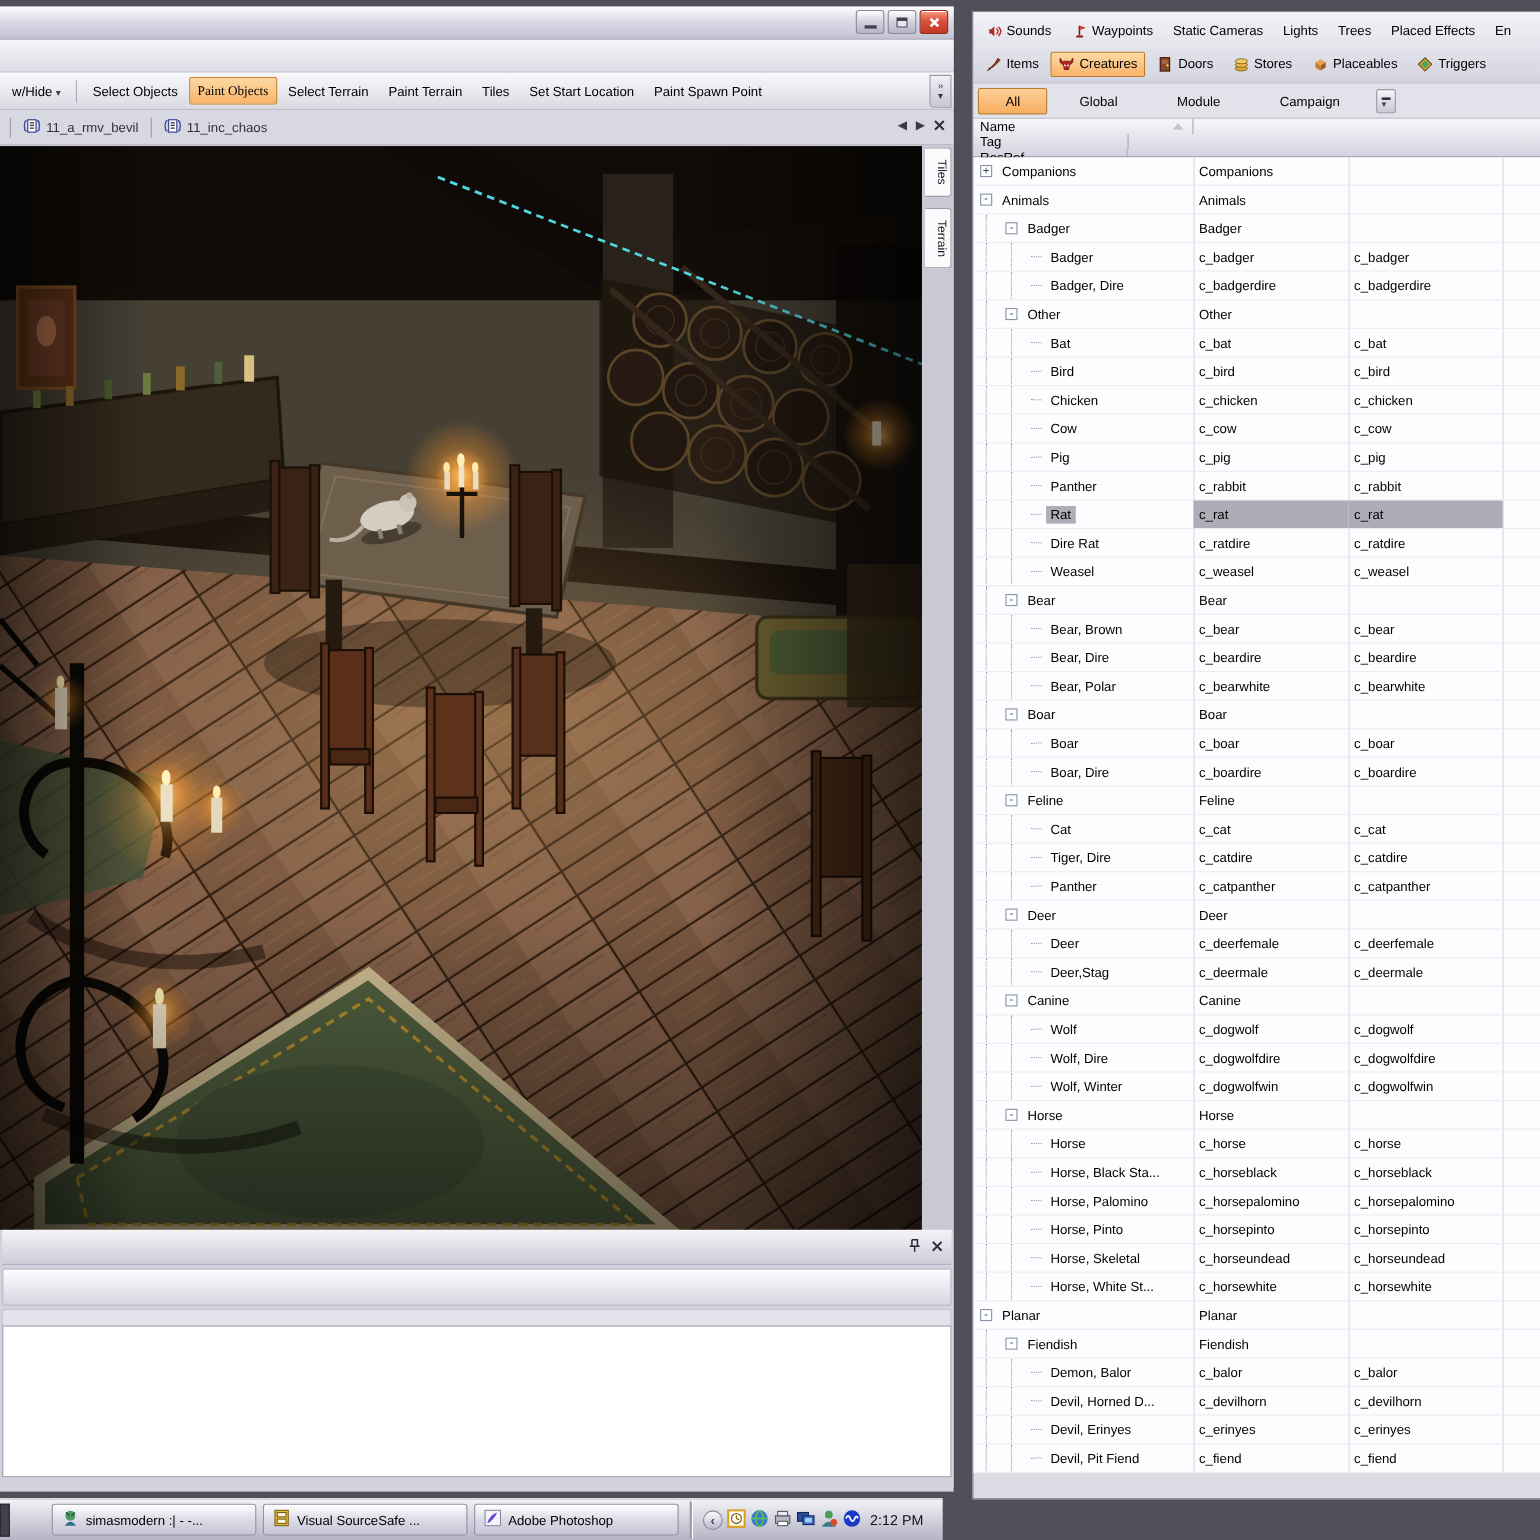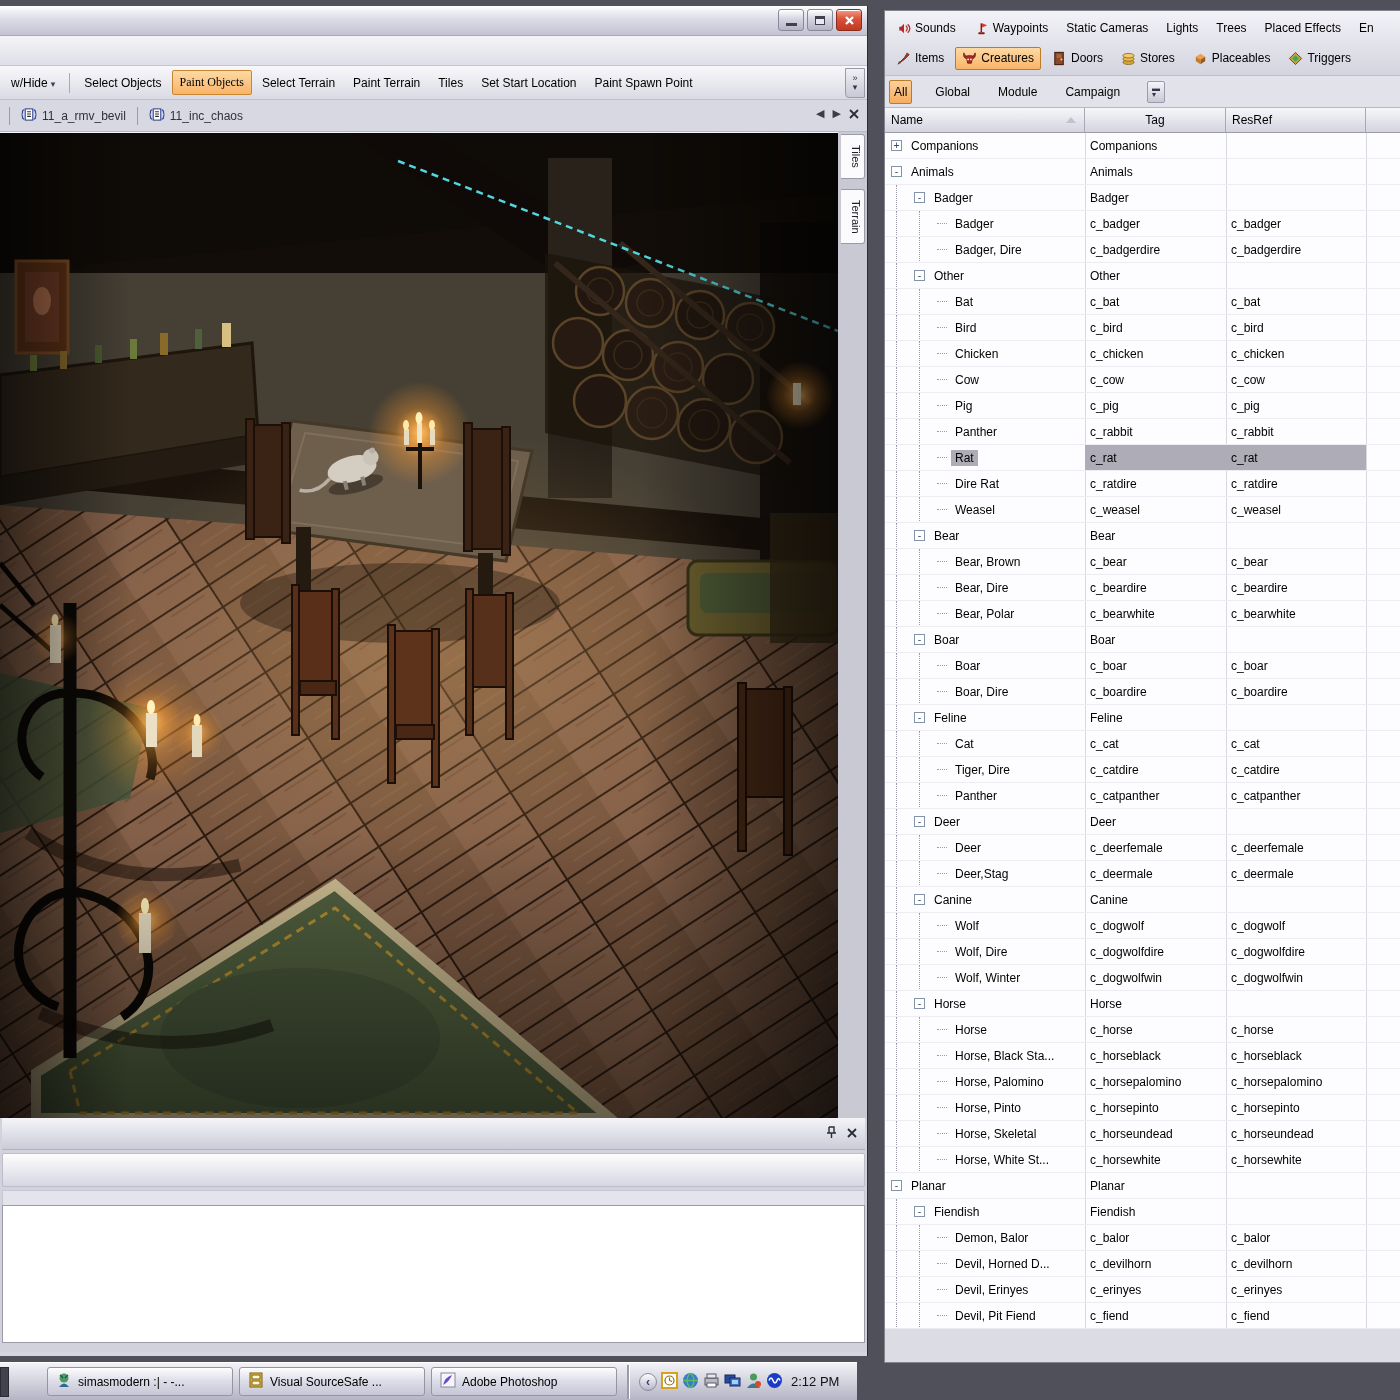--- a/index.html
+++ b/index.html
@@ -72,29 +72,29 @@
     background:#dcdce4; border:1px solid #84848f; border-right:none; }
   .blu-title { height:30px; background:linear-gradient(#f7f7fa,#c9c9d7); display:flex; align-items:center; padding-left:10px;
     color:#84848e; font-weight:bold; font-size:13px; border-bottom:1px solid #c0c0cc; }
   .blu-toolbar { background:linear-gradient(#f2f2f7,#d4d4e0); padding:2px 4px; border-bottom:1px solid #c0c0cc; }
   .blu-row { display:flex; align-items:center; height:30px; white-space:nowrap; overflow:hidden; }
   .blu-btn { display:inline-flex; align-items:center; padding:3px 6px; margin-right:4px; border:1px solid transparent;
     border-radius:2px; font-size:12px; }
   .blu-btn.active { background:linear-gradient(#fdd9a4,#f9b469); border-color:#b97d2a; }
   .blu-btn .bicon { margin-right:4px; display:inline-flex; }
   .filterbar { height:32px; background:#e2e2ea; display:flex; align-items:center; padding-left:4px; border-bottom:1px solid #b8b8c4; }
-  .filter-btn { padding:4px 4px; margin-right:18px; border:1px solid transparent; border-radius:2px; font-size:12px; }
+  .filter-btn { padding:4px 24px; margin-right:4px; border:1px solid transparent; border-radius:2px; font-size:12px; }
   .filter-btn.active { background:linear-gradient(#fdd09a,#f8ad5e); border-color:#b97d2a; }
   .filter-overflow { width:18px; height:22px; margin-left:4px; background:linear-gradient(#f4f4f8,#c8c8d6);
     border:1px solid #9a9aaa; border-radius:2px; display:flex; flex-direction:column; align-items:center; justify-content:center;
     font-size:8px; line-height:6px; color:#34344a; }
 
-  .grid-header { display:flex; height:25px; background:linear-gradient(#f6f6fa,#d4d4e0); border-bottom:1px solid #9a9aa8; }
+  .grid-header { display:flex; height:35px; background:linear-gradient(#f6f6fa,#d4d4e0); border-bottom:1px solid #9a9aa8;flex-direction:column; }
   .gh-cell { border-right:1px solid #a8a8b6; display:flex; align-items:center; padding:0 6px; font-size:12px; position:relative; }
-  .gh-name { width:200px; } .gh-tag { width:141px;justify-content:center; } .gh-res { width:140px; } .gh-extra { flex:1; border-right:none; }
+  .gh-name { width:200px; } .gh-tag { width:141px; } .gh-res { width:140px; } .gh-extra { flex:1; border-right:none; }
   .sort-tri { position:absolute; right:8px; width:0; height:0; border-left:5px solid transparent; border-right:5px solid transparent;
     border-bottom:6px solid #c2c2cc; }
 
   .tree { background:#fdfdff; height:1196px; overflow:hidden; position:relative; }
   .tree-vline { position:absolute; top:0; bottom:0; width:1px; background:#d8d8e0; }
   .trow { display:flex; height:26px; border-bottom:1px solid #ececf2; position:relative; }
   .tc { display:flex; align-items:center; overflow:hidden; white-space:nowrap; font-size:12px; }
   .tc-name { width:200px; padding-left:6px; } .tc-tag { width:141px; padding:0 5px; } .tc-res { width:140px; padding:0 5px; } .tc-extra { flex:1; }
   .indent { display:inline-block; width:18px; height:26px; border-left:1px dotted #9a9aa8; margin-left:5px; flex:none; }
   .conn { display:inline-block; width:10px; height:1px; border-bottom:1px dotted #9a9aa8; margin:0 4px 0 0; flex:none; }

